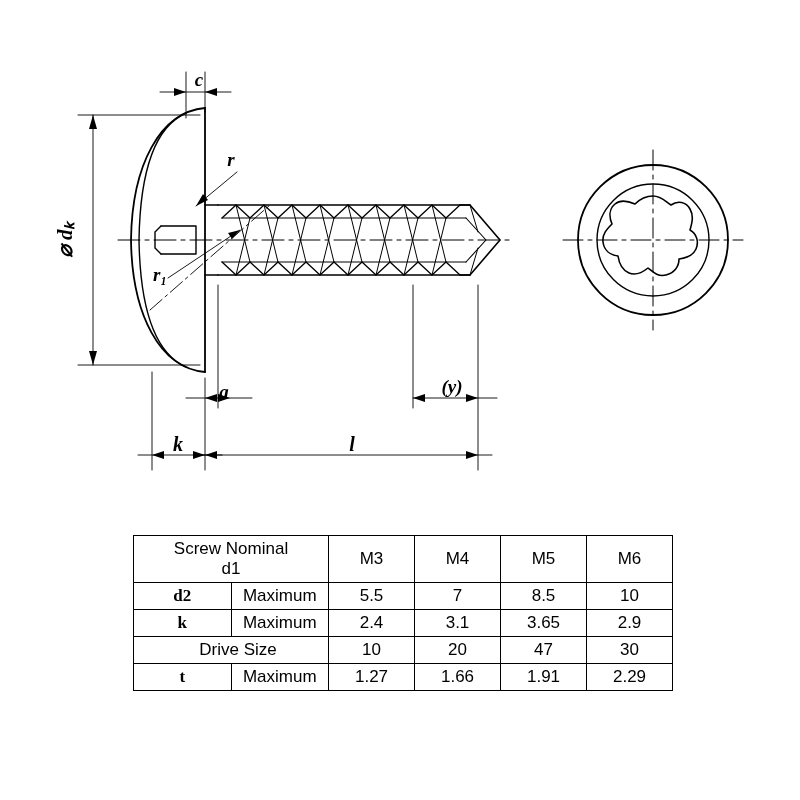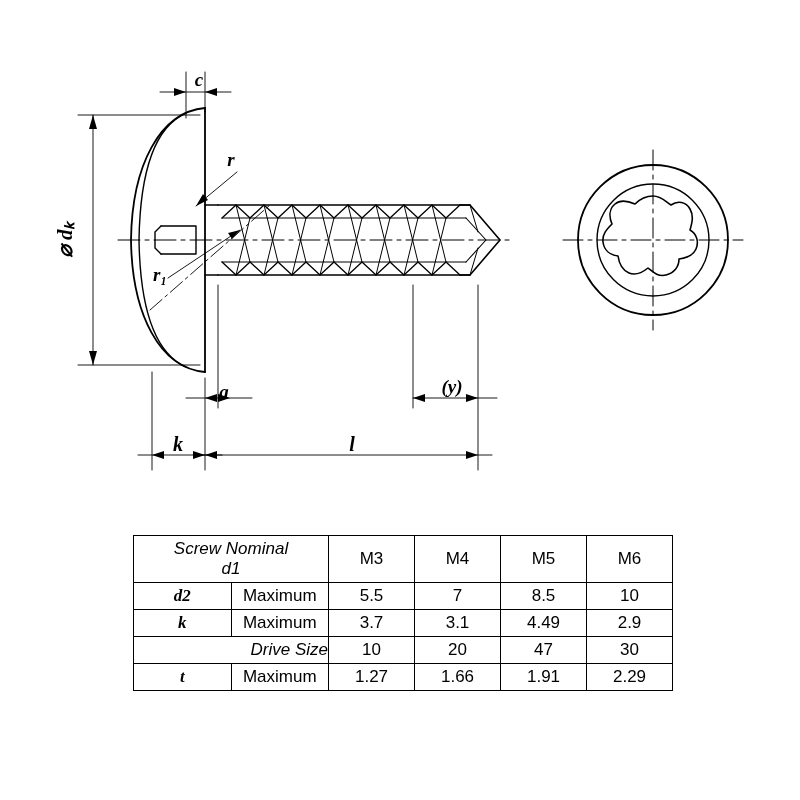--- a/index.html
+++ b/index.html
@@ -56,26 +56,24 @@
   table.spec tr.head td {
     height: 46px;
   }
   td.c0 { width: 112px; }
   td.c1 { width: 82px;  font-size: 13px; margin-left: 12px; }
   td.c0span { width: 194px; }
   td.cv { width: 85px; }
   .hdr-nominal {
     font-size: 17px;
     line-height: 20px;
-    font-style: italic;
   }
   .rowlabel-bold {
     font-weight: bold;
     font-family: "Liberation Serif", serif;
-    font-style: italic;
     font-size: 19px;
   }
   .plain-left {
     font-size: 17px;
   }
   .max-cell {
     font-size: 13px;
   }
   .colhdr {
     font-weight: normal;
@@ -267,28 +265,28 @@
           <td class="c1 max-cell">Maximum</td>
           <td class="cv">5.5</td>
           <td class="cv">7</td>
           <td class="cv">8.5</td>
           <td class="cv">10</td>
         </tr>
 
         <tr>
           <td class="c0 rowlabel-bold">k</td>
           <td class="c1 max-cell">Maximum</td>
-          <td class="cv">3.7</td>
+          <td class="cv">2.4</td>
           <td class="cv">3.1</td>
-          <td class="cv">4.49</td>
+          <td class="cv">3.65</td>
           <td class="cv">2.9</td>
         </tr>
 
         <tr>
-          <td class="c0span plain-left" colspan="2" style="text-align:right; padding-left:14px;font-style:italic;">Drive Size</td>
+          <td class="c0span plain-left" colspan="2" style="text-align:center; padding-left:14px;">Drive Size</td>
           <td class="cv">10</td>
           <td class="cv">20</td>
           <td class="cv">47</td>
           <td class="cv">30</td>
         </tr>
 
         <tr>
           <td class="c0 rowlabel-bold">t</td>
           <td class="c1 max-cell">Maximum</td>
           <td class="cv">1.27</td>

